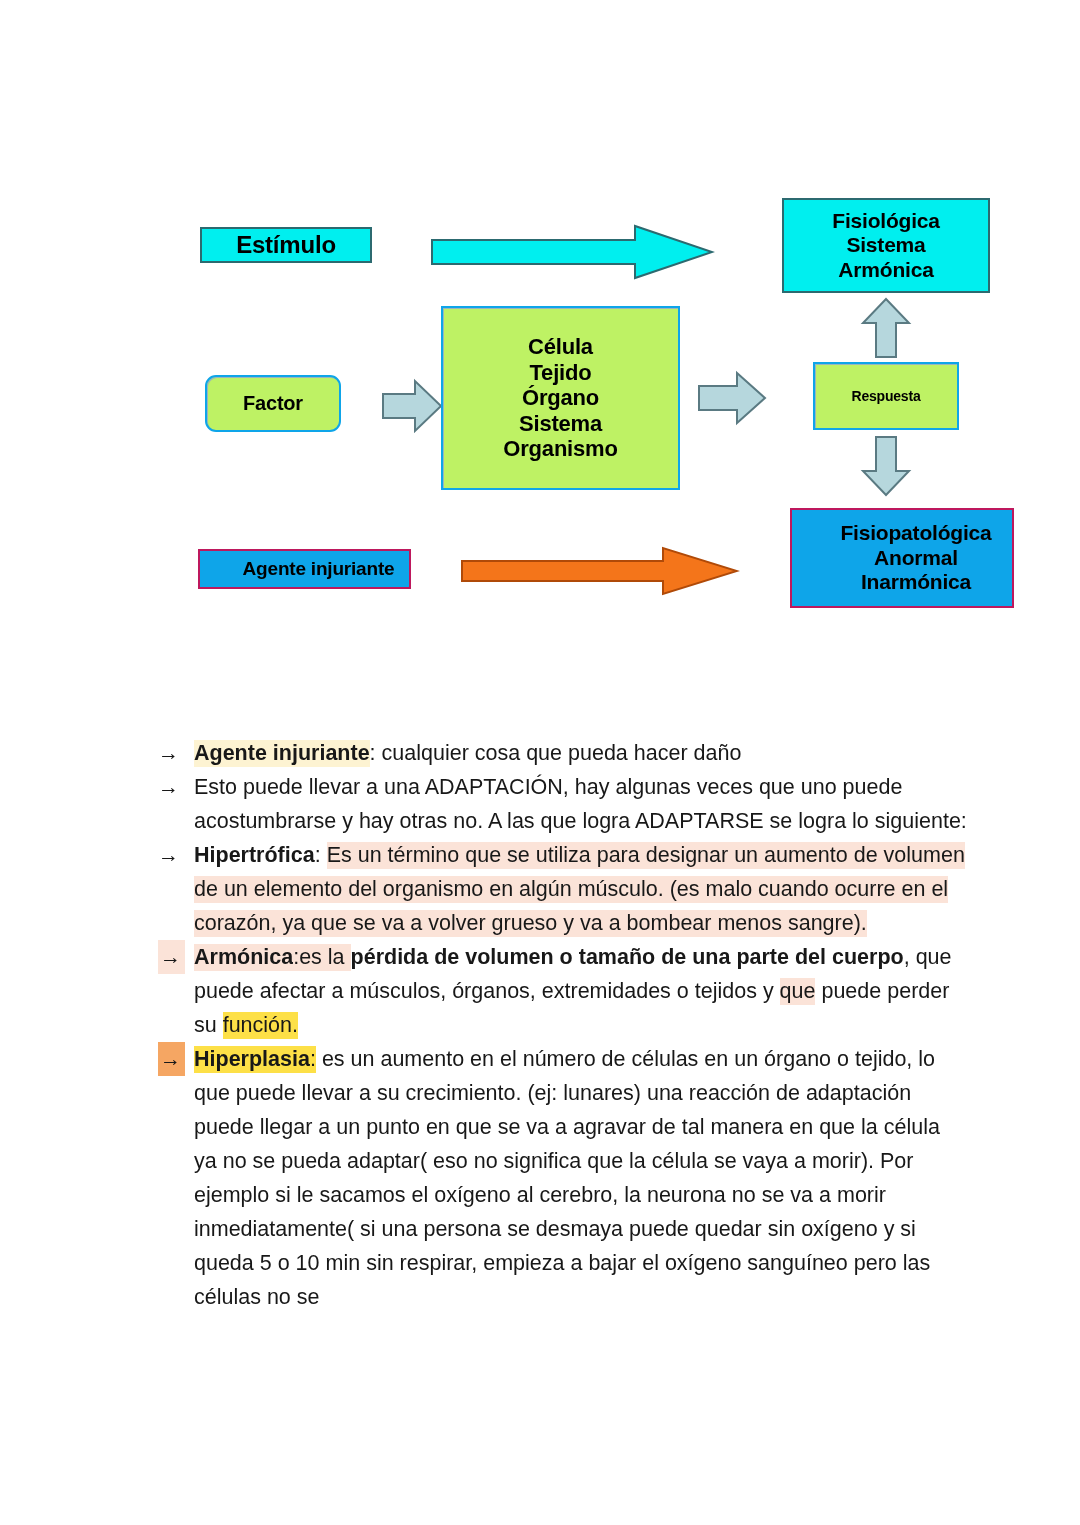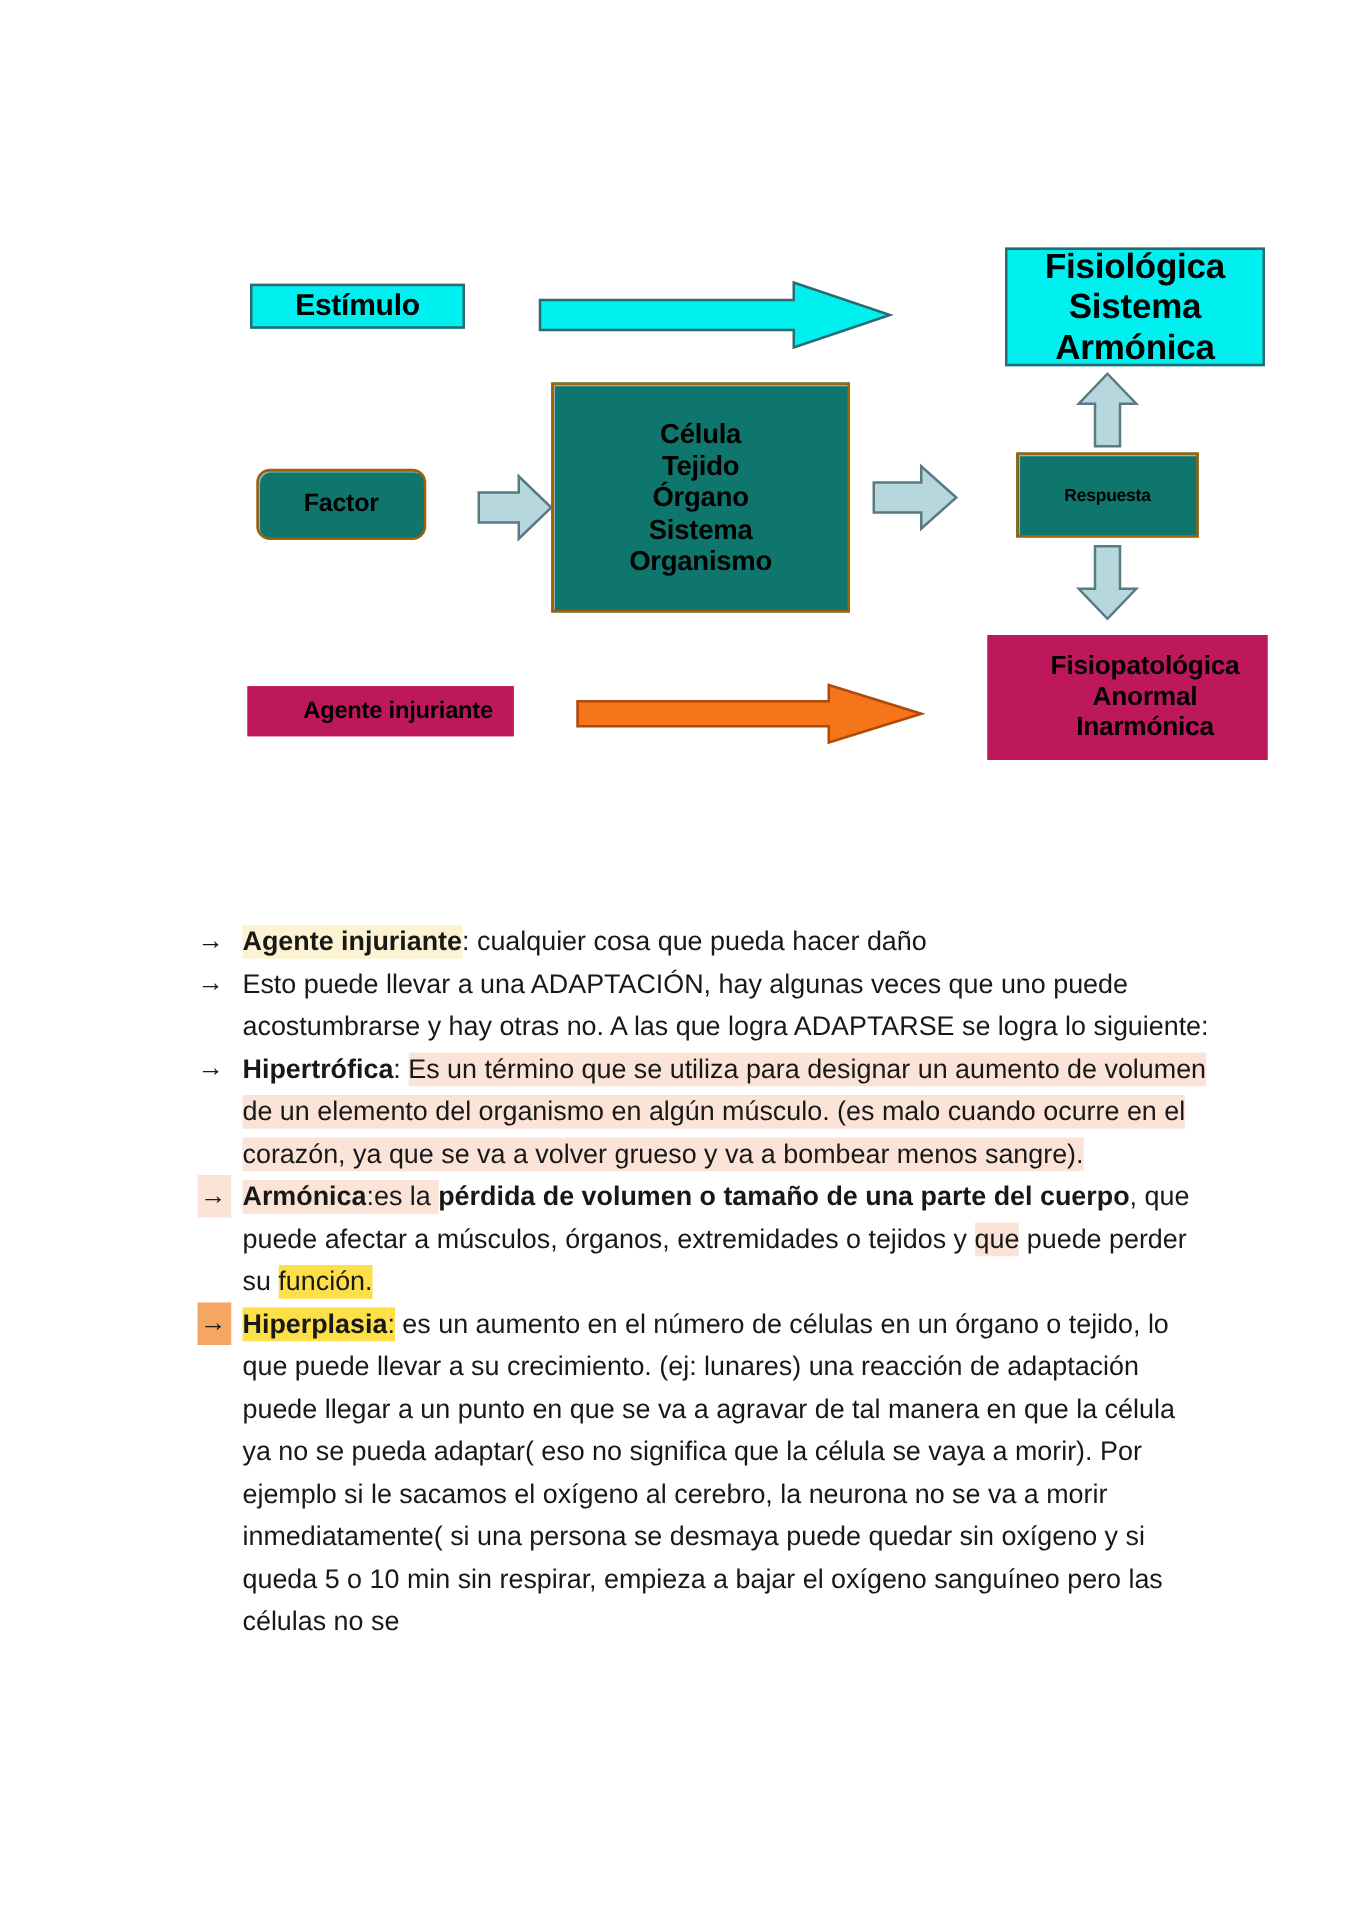--- a/index.html
+++ b/index.html
@@ -30,39 +30,39 @@
     display: flex;
     align-items: center;
     justify-content: center;
     text-align: center;
     font-weight: bold;
     color: #000000;
     line-height: 1.16;
     letter-spacing: -0.2px;
   }
   .blue {
-    background: #0f766e;
-    border: 2px solid #a16207;
+    background: #bef264;
+    border: 2px solid #0ea5e9;
     box-shadow: 1px 1px 0 #9ab6bc inset;
   }
   .cyan {
     background: #00efef;
     border: 2px solid #2c6a70;
   }
   .orange {
-    background: #be185d;
-    border: 8px solid #be185d;
+    background: #0ea5e9;
+    border: 2px solid #be185d;
     padding-left: 28px;
   }
 
   
   #box-estimulo   { left:200px; top:227px; width:172px; height:36px; font-size:24px; }
   #box-factor     { left:205px; top:375px; width:136px; height:57px; font-size:20px;border-radius:11px; }
   #box-central    { left:441px; top:306px; width:239px; height:184px; font-size:22px; }
-  #box-fisio      { left:782px; top:198px; width:208px; height:95px;  font-size:28px;margin-left:22px; }
+  #box-fisio      { left:782px; top:198px; width:208px; height:95px;  font-size:21px; }
   #box-respuesta  { left:813px; top:362px; width:146px; height:68px;  font-size:14px; }
   #box-fisiopato  { left:790px; top:508px; width:224px; height:100px; font-size:21px; }
   #box-agente     { left:198px; top:549px; width:213px; height:40px;  font-size:19px; }
 
   .arrow-svg { position: absolute; }
   #arr-cyan   { left:430px; top:222px; }
   #arr-orange { left:460px; top:545px; }
   #arr-gray-1 { left:381px; top:378px; }
   #arr-gray-2 { left:697px; top:370px; }
   #arr-up     { left:860px; top:297px; }

